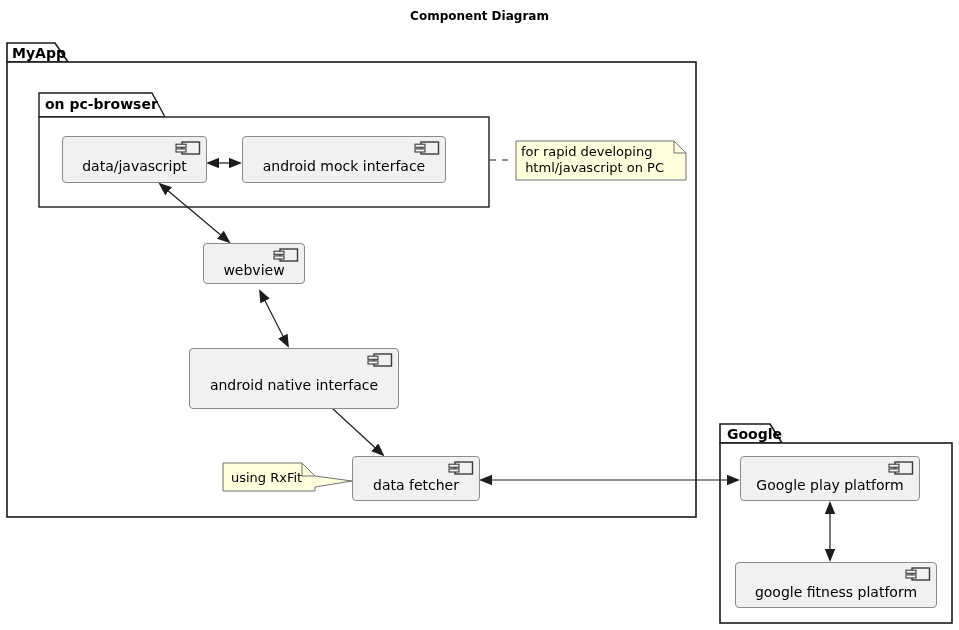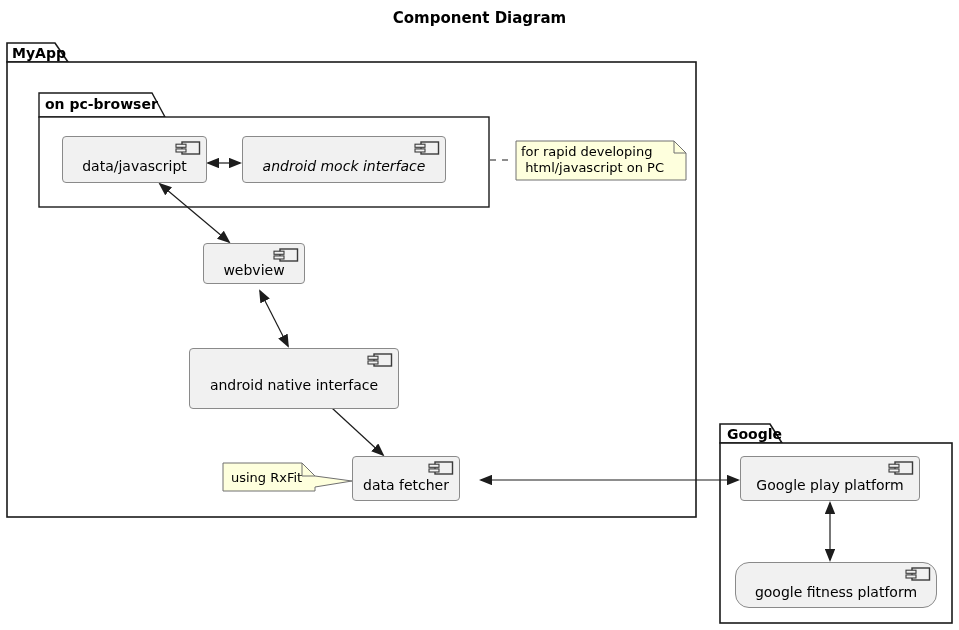--- a/index.html
+++ b/index.html
@@ -22,21 +22,21 @@
     position:absolute;z-index:2;box-sizing:border-box;
     background:var(--component-fill,#F1F1F1);
     border:1px solid var(--component-border,#8A8A8A);
     border-radius:4px;
     display:flex;align-items:center;justify-content:center;
     padding-top:13px;
     font-size:14px;color:#000;
   }
   .component-icon{position:absolute;top:4px;right:5px;line-height:0;}
   .label{position:absolute;z-index:3;color:#000;}
-  .title{top:9px;left:0;width:100%;text-align:center;font-size:15px;font-weight:bold;}
+  .title{top:9px;left:0;width:100%;text-align:center;font-size:12px;font-weight:bold;}
   .pkg-label{font-weight:bold;font-size:14px;}
   .note-text{font-size:13px;line-height:16px;white-space:pre;}
 </style>
 </head>
 <body>
 
 <div class="canvas">
 
   <svg class="overlay" width="959" height="630" viewBox="0 0 959 630">
     <defs>
@@ -91,21 +91,21 @@
 
   <div class="component" style="left:62px;top:136px;width:145px;height:47px;">
     <span class="component-icon"><svg width="26" height="14" viewBox="0 0 26 14">
           <rect x="7" y="1" width="17.5" height="12" fill="#F1F1F1" stroke="#3B3B3B" stroke-width="1.4"></rect>
           <rect x="1" y="3.2" width="10" height="3.1" fill="#F1F1F1" stroke="#3B3B3B" stroke-width="1.1"></rect>
           <rect x="1" y="7.9" width="10" height="3.1" fill="#F1F1F1" stroke="#3B3B3B" stroke-width="1.1"></rect>
         </svg></span>
     <span>data/javascript</span>
   </div>
 
-  <div class="component" style="left:242px;top:136px;width:204px;height:47px;font-style:italic;">
+  <div class="component" style="left:242px;top:136px;width:204px;height:47px;">
     <span class="component-icon"><svg width="26" height="14" viewBox="0 0 26 14">
           <rect x="7" y="1" width="17.5" height="12" fill="#F1F1F1" stroke="#3B3B3B" stroke-width="1.4"></rect>
           <rect x="1" y="3.2" width="10" height="3.1" fill="#F1F1F1" stroke="#3B3B3B" stroke-width="1.1"></rect>
           <rect x="1" y="7.9" width="10" height="3.1" fill="#F1F1F1" stroke="#3B3B3B" stroke-width="1.1"></rect>
         </svg></span>
     <span>android mock interface</span>
   </div>
 
   <div class="component" style="left:203px;top:243px;width:102px;height:41px;">
     <span class="component-icon"><svg width="26" height="14" viewBox="0 0 26 14">
@@ -118,39 +118,39 @@
 
   <div class="component" style="left:189px;top:348px;width:210px;height:61px;">
     <span class="component-icon"><svg width="26" height="14" viewBox="0 0 26 14">
           <rect x="7" y="1" width="17.5" height="12" fill="#F1F1F1" stroke="#3B3B3B" stroke-width="1.4"></rect>
           <rect x="1" y="3.2" width="10" height="3.1" fill="#F1F1F1" stroke="#3B3B3B" stroke-width="1.1"></rect>
           <rect x="1" y="7.9" width="10" height="3.1" fill="#F1F1F1" stroke="#3B3B3B" stroke-width="1.1"></rect>
         </svg></span>
     <span>android native interface</span>
   </div>
 
-  <div class="component" style="left:352px;top:456px;width:108px;height:45px;">
+  <div class="component" style="left:352px;top:456px;width:128px;height:45px;">
     <span class="component-icon"><svg width="26" height="14" viewBox="0 0 26 14">
           <rect x="7" y="1" width="17.5" height="12" fill="#F1F1F1" stroke="#3B3B3B" stroke-width="1.4"></rect>
           <rect x="1" y="3.2" width="10" height="3.1" fill="#F1F1F1" stroke="#3B3B3B" stroke-width="1.1"></rect>
           <rect x="1" y="7.9" width="10" height="3.1" fill="#F1F1F1" stroke="#3B3B3B" stroke-width="1.1"></rect>
         </svg></span>
     <span>data fetcher</span>
   </div>
 
   <div class="component" style="left:740px;top:456px;width:180px;height:45px;">
     <span class="component-icon"><svg width="26" height="14" viewBox="0 0 26 14">
           <rect x="7" y="1" width="17.5" height="12" fill="#F1F1F1" stroke="#3B3B3B" stroke-width="1.4"></rect>
           <rect x="1" y="3.2" width="10" height="3.1" fill="#F1F1F1" stroke="#3B3B3B" stroke-width="1.1"></rect>
           <rect x="1" y="7.9" width="10" height="3.1" fill="#F1F1F1" stroke="#3B3B3B" stroke-width="1.1"></rect>
         </svg></span>
     <span>Google play platform</span>
   </div>
 
-  <div class="component" style="left:735px;top:562px;width:202px;height:46px;border-radius:14px;">
+  <div class="component" style="left:735px;top:562px;width:202px;height:46px;">
     <span class="component-icon"><svg width="26" height="14" viewBox="0 0 26 14">
           <rect x="7" y="1" width="17.5" height="12" fill="#F1F1F1" stroke="#3B3B3B" stroke-width="1.4"></rect>
           <rect x="1" y="3.2" width="10" height="3.1" fill="#F1F1F1" stroke="#3B3B3B" stroke-width="1.1"></rect>
           <rect x="1" y="7.9" width="10" height="3.1" fill="#F1F1F1" stroke="#3B3B3B" stroke-width="1.1"></rect>
         </svg></span>
     <span>google fitness platform</span>
   </div>
 
 </div>
 

